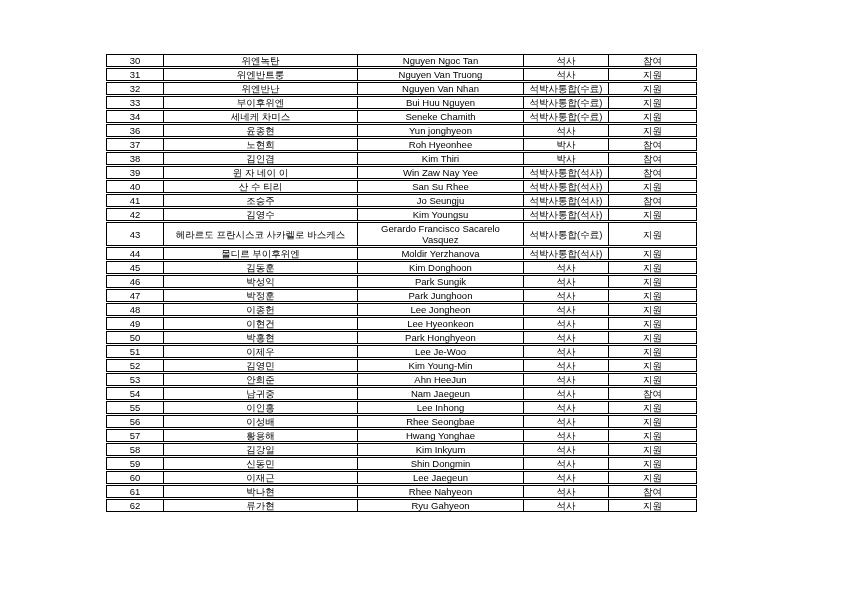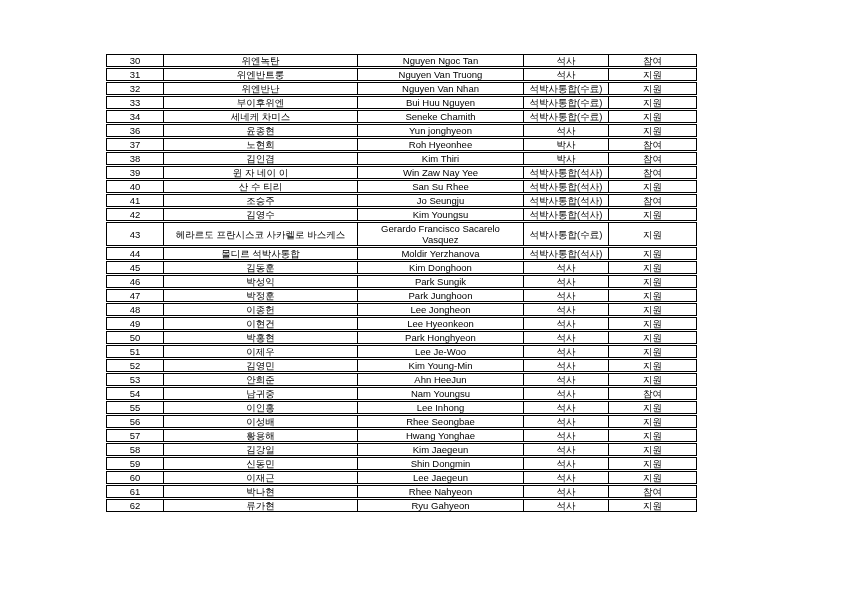--- a/index.html
+++ b/index.html
@@ -145,21 +145,21 @@
         <tr>
     <td>43</td>
     <td>헤라르도 프란시스코 사카렐로 바스케스</td>
     <td>Gerardo Francisco Sacarelo
 Vasquez</td>
     <td>석박사통합(수료)</td>
     <td>지원</td>
   </tr>
         <tr>
     <td>44</td>
-    <td>몰디르 석박사통합</td>
+    <td>몰디르 부이후위엔</td>
     <td>Moldir Yerzhanova</td>
     <td>석박사통합(석사)</td>
     <td>지원</td>
   </tr>
         <tr>
     <td>45</td>
     <td>김동훈</td>
     <td>Kim Donghoon</td>
     <td>석사</td>
     <td>지원</td>
@@ -216,21 +216,21 @@
         <tr>
     <td>53</td>
     <td>안희준</td>
     <td>Ahn HeeJun</td>
     <td>석사</td>
     <td>지원</td>
   </tr>
         <tr>
     <td>54</td>
     <td>남귀중</td>
-    <td>Nam Youngsu</td>
+    <td>Nam Jaegeun</td>
     <td>석사</td>
     <td>참여</td>
   </tr>
         <tr>
     <td>55</td>
     <td>이인홍</td>
     <td>Lee Inhong</td>
     <td>석사</td>
     <td>지원</td>
   </tr>
@@ -244,21 +244,21 @@
         <tr>
     <td>57</td>
     <td>황용해</td>
     <td>Hwang Yonghae</td>
     <td>석사</td>
     <td>지원</td>
   </tr>
         <tr>
     <td>58</td>
     <td>김강일</td>
-    <td>Kim Jaegeun</td>
+    <td>Kim Inkyum</td>
     <td>석사</td>
     <td>지원</td>
   </tr>
         <tr>
     <td>59</td>
     <td>신동민</td>
     <td>Shin Dongmin</td>
     <td>석사</td>
     <td>지원</td>
   </tr>

